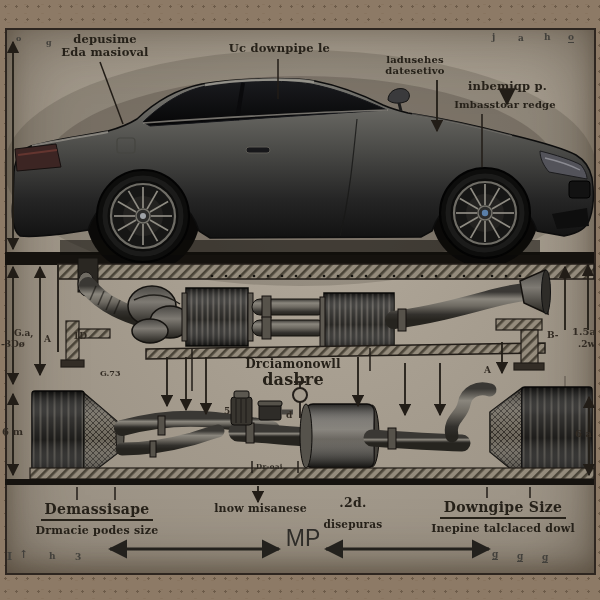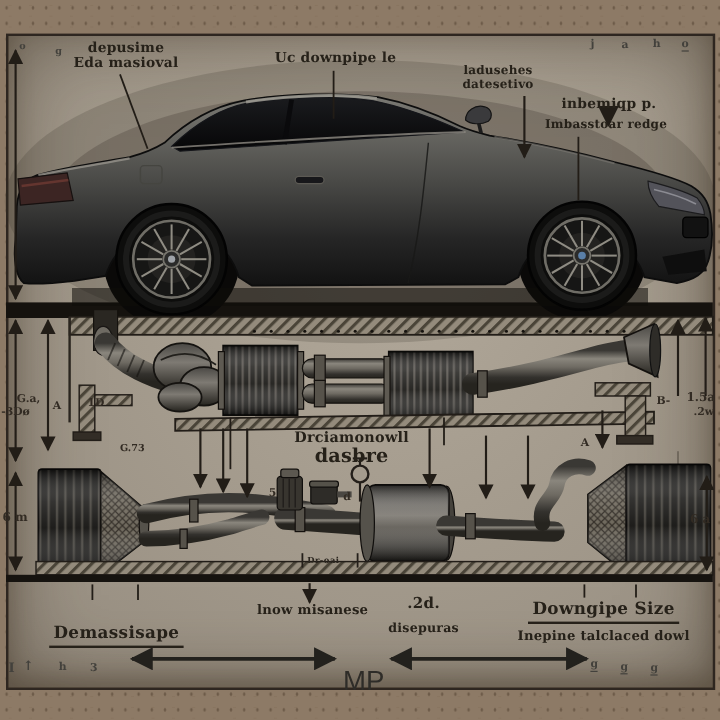--- a/index.html
+++ b/index.html
@@ -367,36 +367,37 @@
   <div class="dim s9" style="left:547px;top:330px;">B-</div>
   <div class="dim s10" style="left:572px;top:326px;">1.5a</div>
   <div class="dim s9" style="left:578px;top:339px;">.2w</div>
   <div class="dim s10" style="left:2px;top:426px;">6 m</div>
   <div class="dim s10" style="left:575px;top:428px;">6 a</div>
   <div class="dim s9" style="left:224px;top:406px;">5</div>
   <div class="dim s9" style="left:286px;top:410px;">d</div>
   <div class="dim s9" style="left:484px;top:365px;">A</div>
   <div class="dim s7" style="left:256px;top:462px;width:40px;color:#2b261f;">Dr-oai</div>
 
-  <div class="bgroup" style="left:27px;top:517px;width:140px;">
+  <div class="bgroup" style="left:27px;top:499px;width:140px;">
     <span class="btitle">Demassisape</span>
+    <div class="bsub">Drmacie podes size</div>
   </div>
   <div class="bgroup" style="left:203px;top:499px;width:115px;">
     <div class="bsub">lnow misanese</div>
   </div>
   <div class="bgroup" style="left:318px;top:492px;width:70px;">
     <span class="btitle nl">.2d.</span>
     <div class="bsub" style="margin-top:6px;font-size:10.5px;">disepuras</div>
   </div>
   <div class="bgroup" style="left:428px;top:497px;width:150px;">
     <span class="btitle">Downgipe Size</span>
     <div class="bsub">Inepine talclaced dowl</div>
   </div>
 
-  <div class="mp" style="left:281px;top:554px;width:44px;">MP</div>
+  <div class="mp" style="left:281px;top:525px;width:44px;">MP</div>
 
   <span class="mark" style="left:16px;top:33px;font-size:8px;">o</span>
   <span class="mark" style="left:46px;top:37px;font-size:8px;">g</span>
   <span class="mark" style="left:492px;top:32px;">j</span>
   <span class="mark" style="left:518px;top:33px;">a</span>
   <span class="mark" style="left:544px;top:32px;">h</span>
   <span class="mark u" style="left:568px;top:32px;">o</span>
   <span class="mark" style="left:7px;top:550px;font-size:11px;">I</span>
   <span class="mark" style="left:19px;top:548px;font-size:11px;">↑</span>
   <span class="mark" style="left:49px;top:551px;">h</span>

